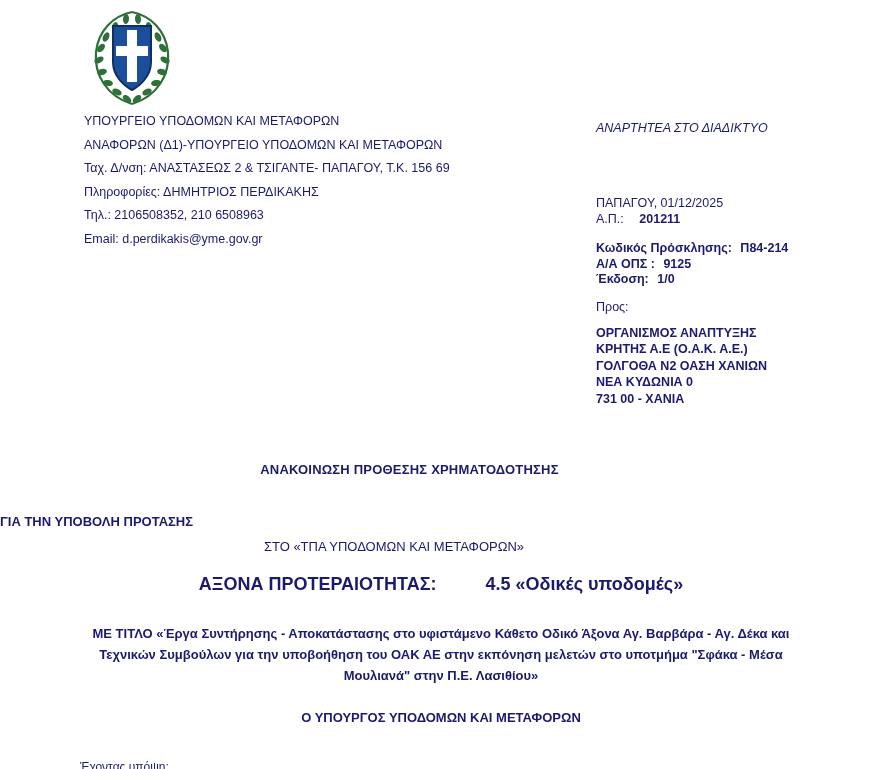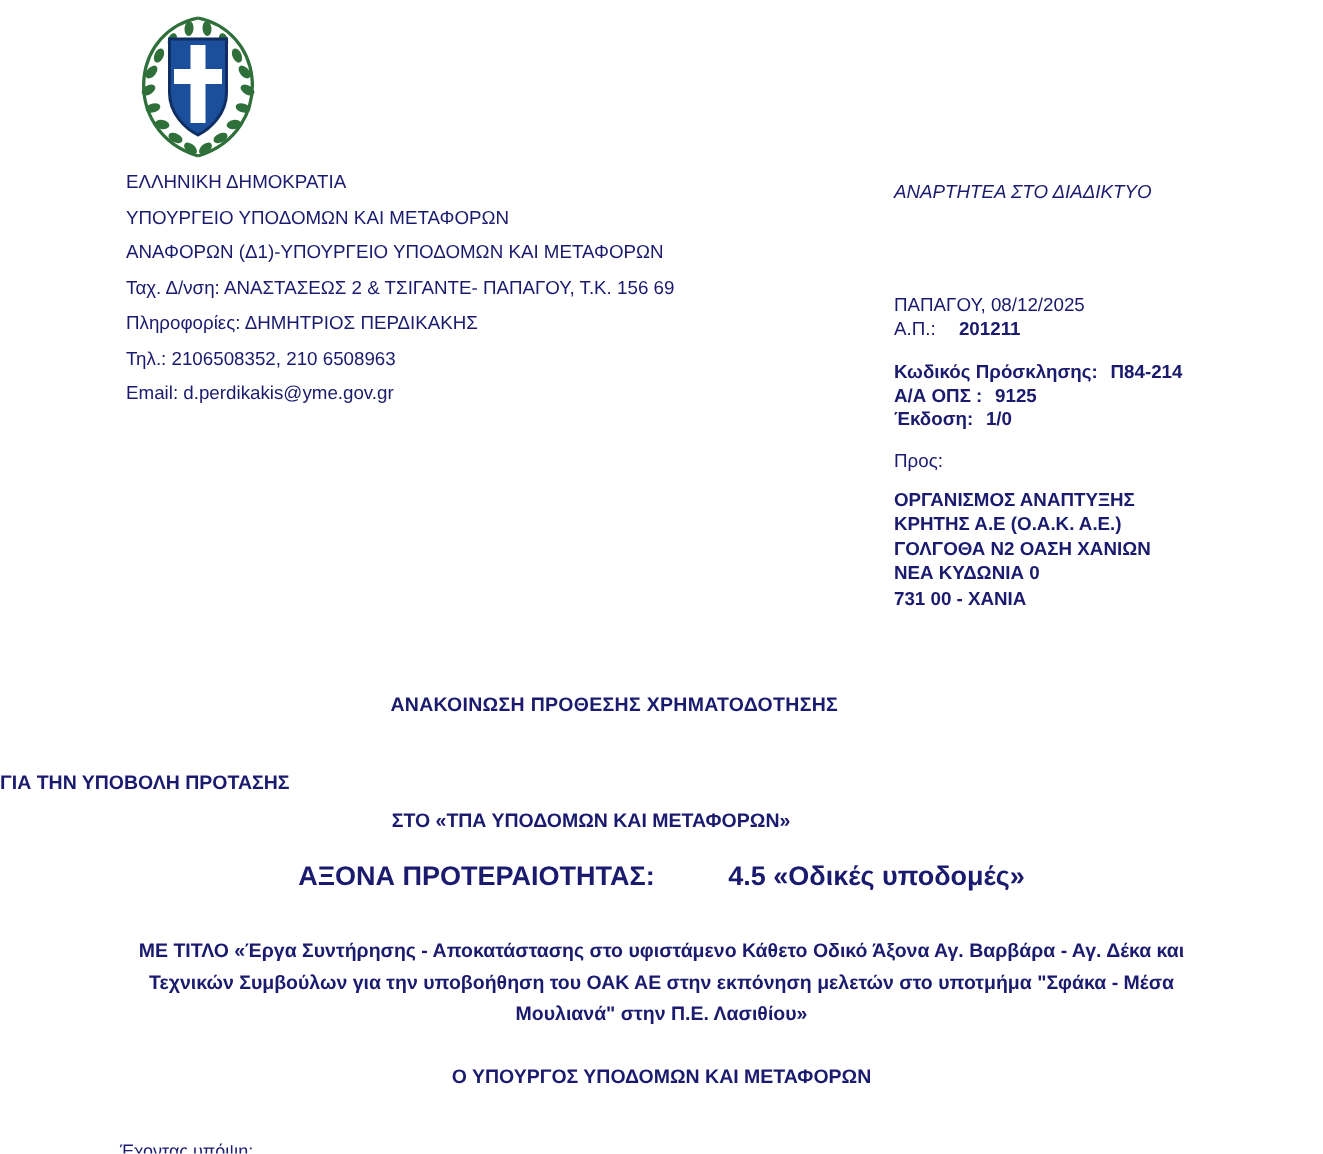--- a/index.html
+++ b/index.html
@@ -121,21 +121,21 @@
     font-weight: bold;
     color: #1a1a6e;
   }
   .title-sub2 {
     position: absolute;
     left: 0;
     top: 539px;
     width: 788px;
     text-align: center;
     font-size: 13px;
-    font-weight: bold;
+    font-weight: normal;
     color: #1a1a6e;
   }
   .axis-row {
     position: absolute;
     left: 0;
     top: 574px;
     width: 882px;
     text-align: center;
     font-size: 18px;
     font-weight: bold;
@@ -212,35 +212,34 @@
       </g>
 
       <path d="M25 18 L63 18 L63 54 C63 68 52 78 44 82 C36 78 25 68 25 54 Z" fill="#1b4f9c" stroke="#0f2f63" stroke-width="2"></path>
 
       <rect x="39" y="22" width="10" height="52" fill="#ffffff"></rect>
       <rect x="28" y="38" width="32" height="10" fill="#ffffff"></rect>
     </svg>
   </div>
 
   <div class="left-header">
-    <div class="line">ΕΛΛΗΝΙΚΗ ΔΗΜΟΚΡΑΤΙΑ</div>
     <div class="line">ΥΠΟΥΡΓΕΙΟ ΥΠΟΔΟΜΩΝ ΚΑΙ ΜΕΤΑΦΟΡΩΝ</div>
     <div class="line">ΑΝΑΦΟΡΩΝ (Δ1)-ΥΠΟΥΡΓΕΙΟ ΥΠΟΔΟΜΩΝ ΚΑΙ ΜΕΤΑΦΟΡΩΝ</div>
     <div class="line">Ταχ. Δ/νση: ΑΝΑΣΤΑΣΕΩΣ 2 &amp; ΤΣΙΓΑΝΤΕ-  ΠΑΠΑΓΟΥ, Τ.Κ. 156 69</div>
     <div class="line">Πληροφορίες: ΔΗΜΗΤΡΙΟΣ ΠΕΡΔΙΚΑΚΗΣ</div>
     <div class="line">Τηλ.: 2106508352, 210 6508963</div>
     <div class="line">Email: d.perdikakis@yme.gov.gr</div>
   </div>
 
   <div class="right-header">
     <div class="anartitea">ΑΝΑΡΤΗΤΕΑ ΣΤΟ ΔΙΑΔΙΚΤΥΟ</div>
   </div>
 
   <div class="right-block-2">
-    <div class="line">ΠΑΠΑΓΟΥ, 08/12/2025</div>
+    <div class="line">ΠΑΠΑΓΟΥ, 01/12/2025</div>
     <div class="line">
       <span>Α.Π.:</span>
       <span class="bold" style="margin-left:12px;">201211</span>
     </div>
   </div>
 
   <div class="right-block-3">
     <div class="line">
       <span>Κωδικός Πρόσκλησης:</span>
       <span style="margin-left:5px;">Π84-214</span>

